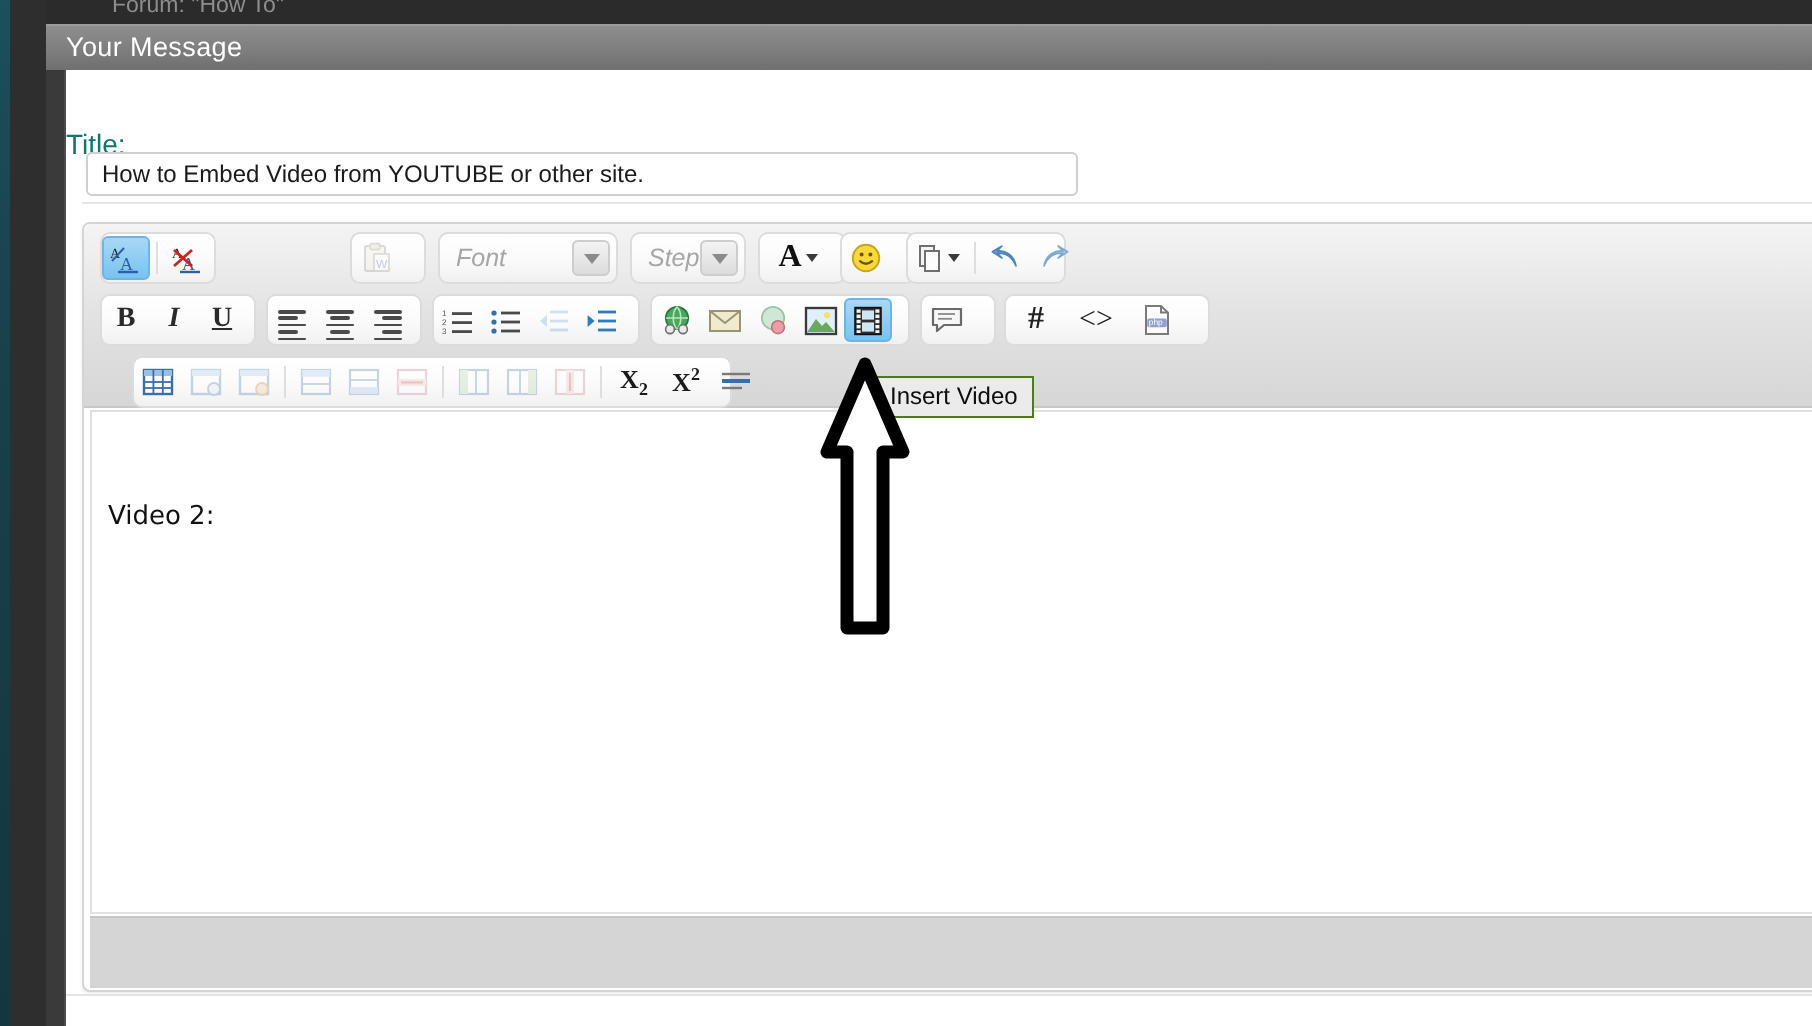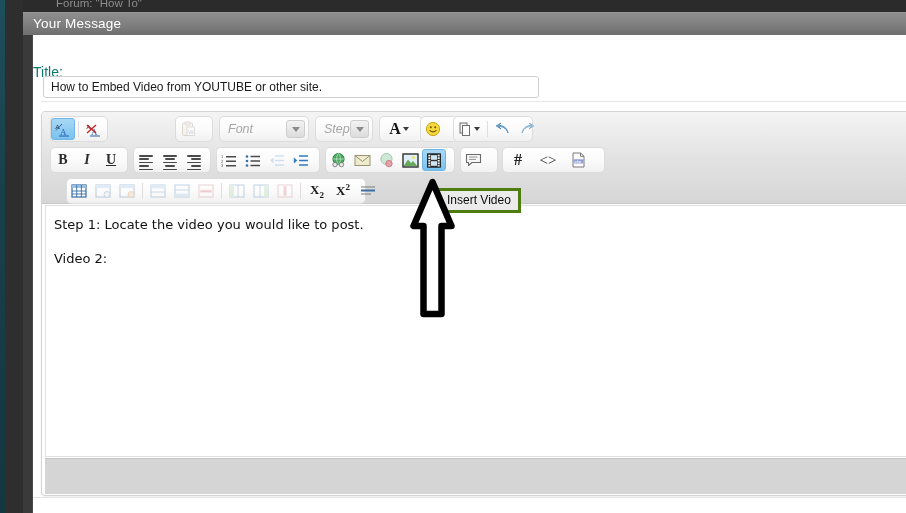--- a/index.html
+++ b/index.html
@@ -183,21 +183,21 @@
   .bottom-rule {
     position: absolute; left: 33px; top: 497px; width: 873px; height: 1px;
     background: #e4e4e4;
   }
 
   
   .tooltip {
     position: absolute; left: 437px; top: 188px;
     padding: 2px 7px 3px 7px;
     background: #ebebeb;
-    border: 3px solid #4d7c0f;
+    border: 1px solid #4d7c0f;
     font-size: 12px; color: #0d0d0d;
     white-space: nowrap;
     z-index: 40;
   }
 
   
   .arrow-annot {
     position: absolute; left: 406px; top: 178px;
     width: 56px; height: 142px;
     z-index: 45; pointer-events: none;
@@ -583,21 +583,20 @@
                 <line x1="1" y1="2" x2="15" y2="2" stroke="#7a7a7a" stroke-width="1.2"></line>
                 <line x1="1" y1="5.5" x2="15" y2="5.5" stroke="#3a6ea5" stroke-width="2"></line>
                 <line x1="1" y1="9" x2="11" y2="9" stroke="#7a7a7a" stroke-width="1.2"></line>
               </svg>
             </div>
           </div>
         </div>
       </div>
 
       <div class="content">
-        <p class="line-1">Step 1: Locate the video you would like to post.</p>
         <p class="line-2">Video 2:</p>
       </div>
 
       <div class="statusbar"></div>
     </div>
   </div>
 
   <div class="bottom-rule"></div>
 
   <div class="tooltip">Insert Video</div>

